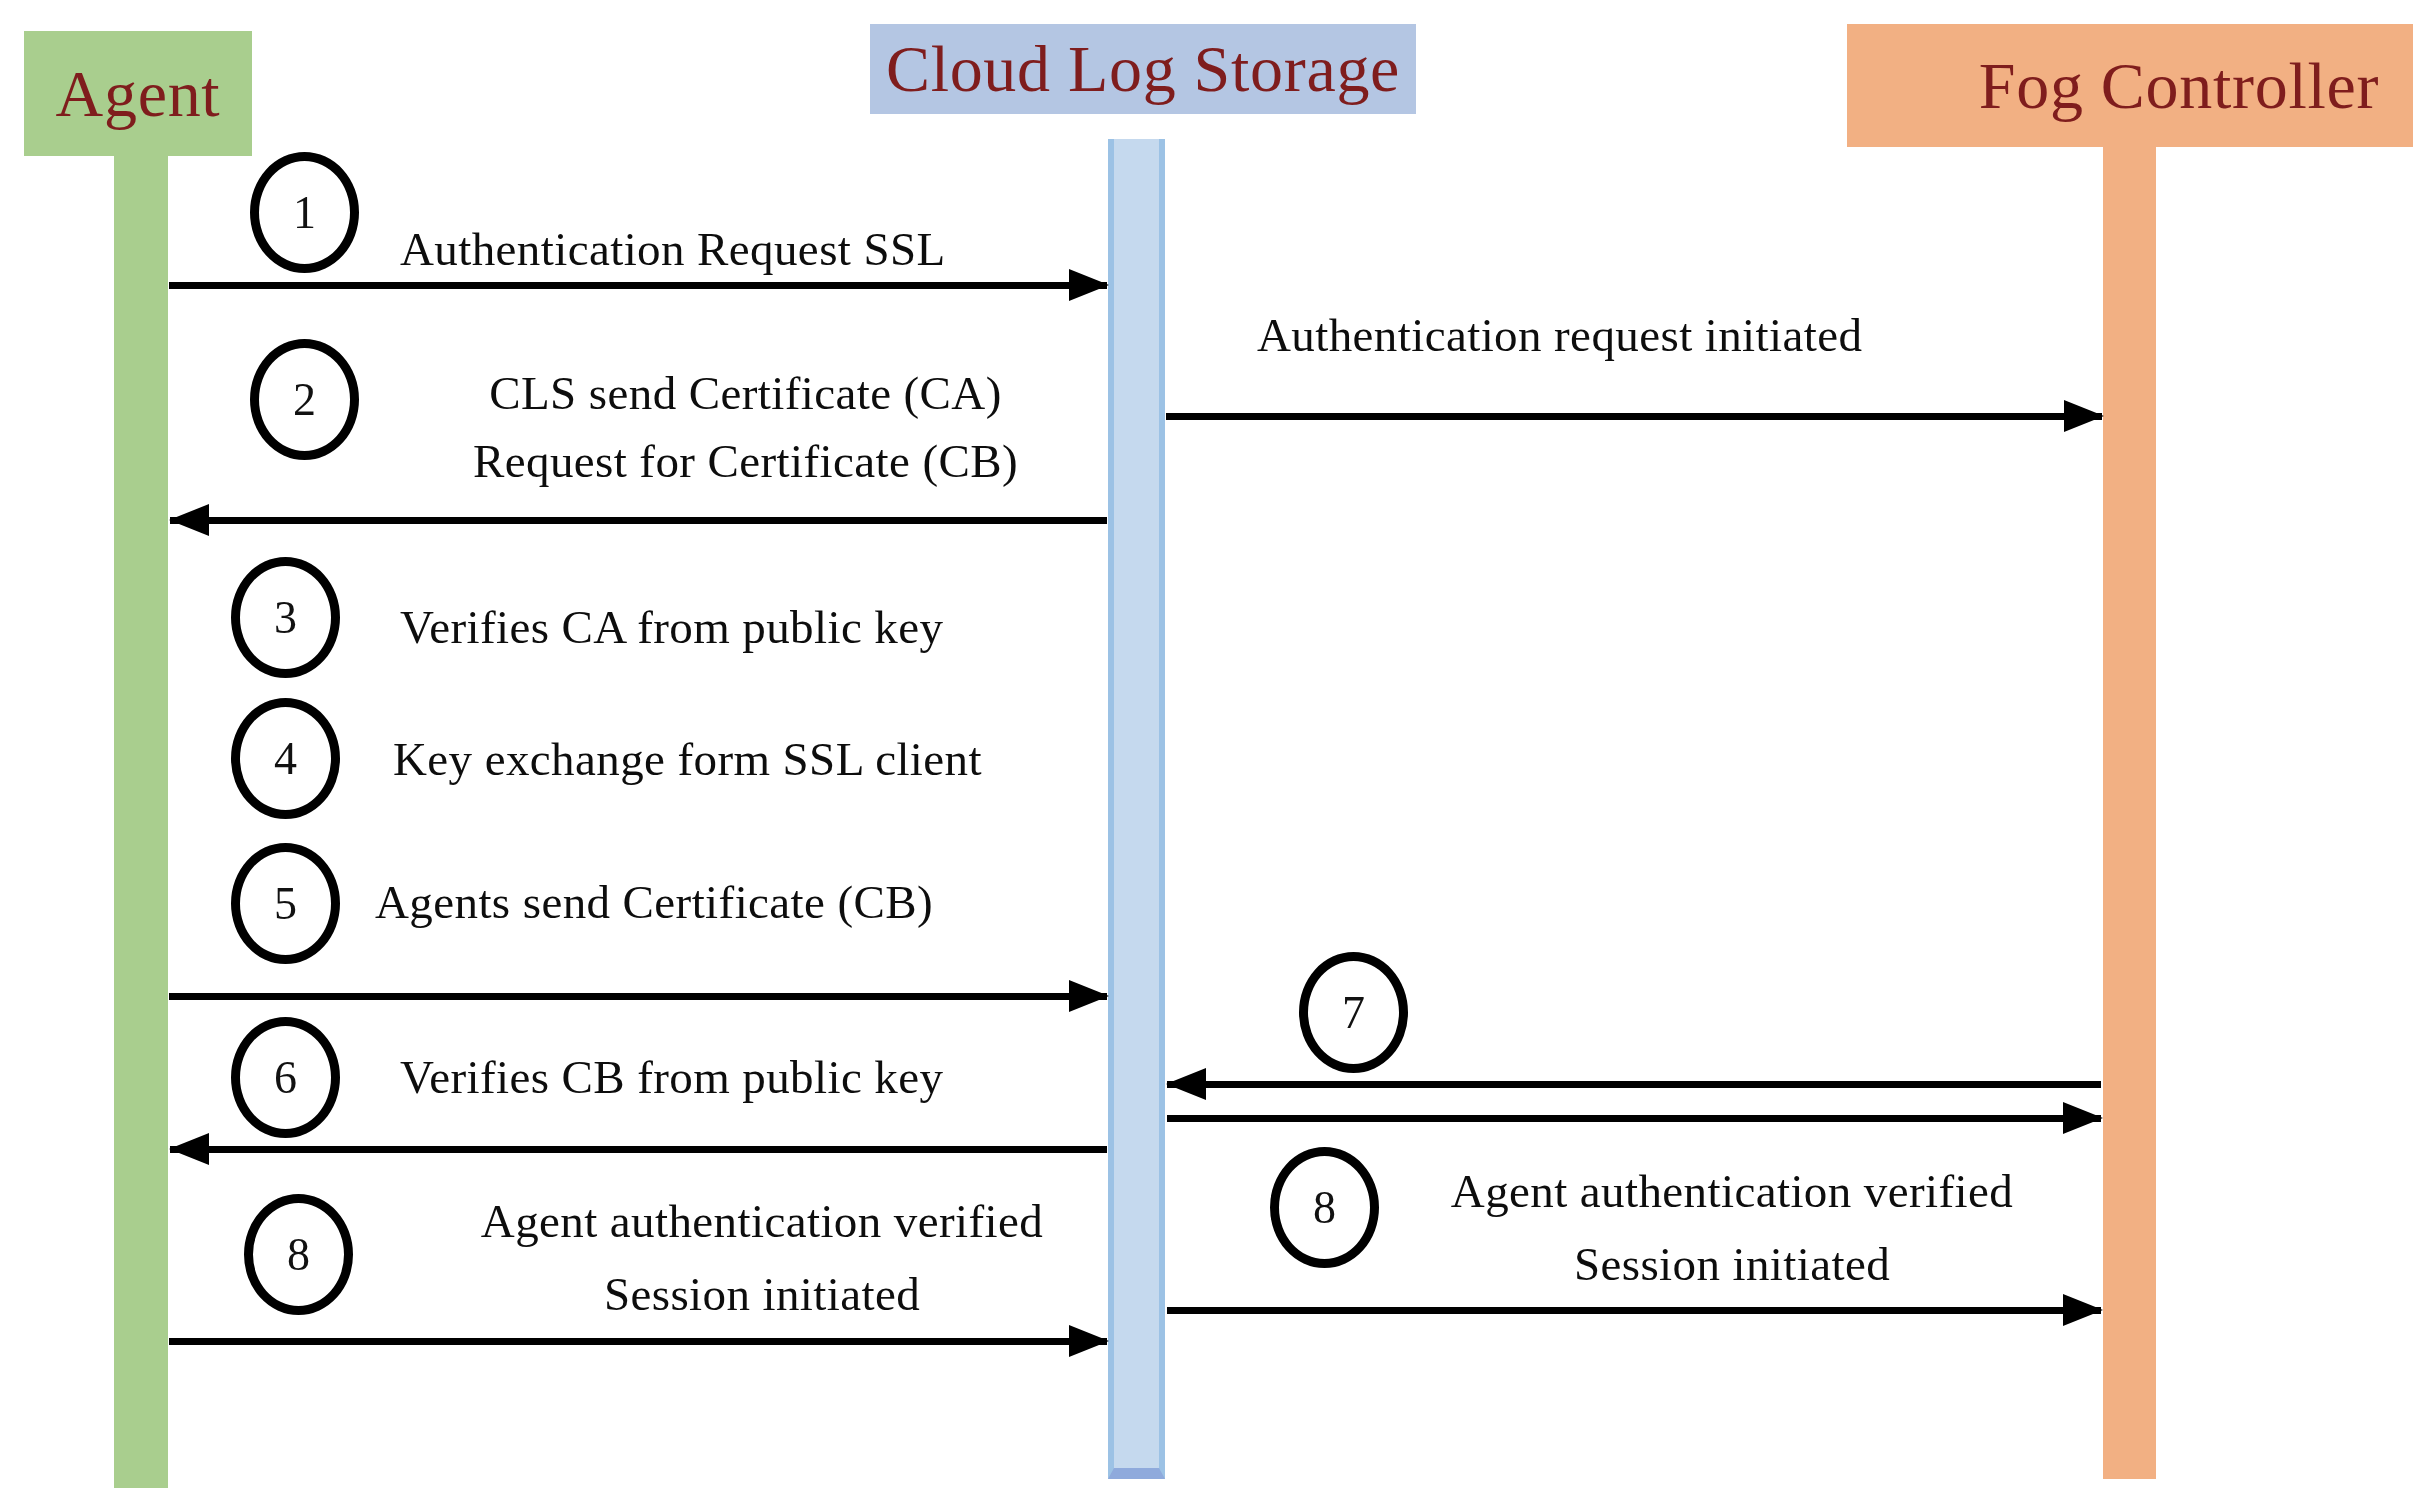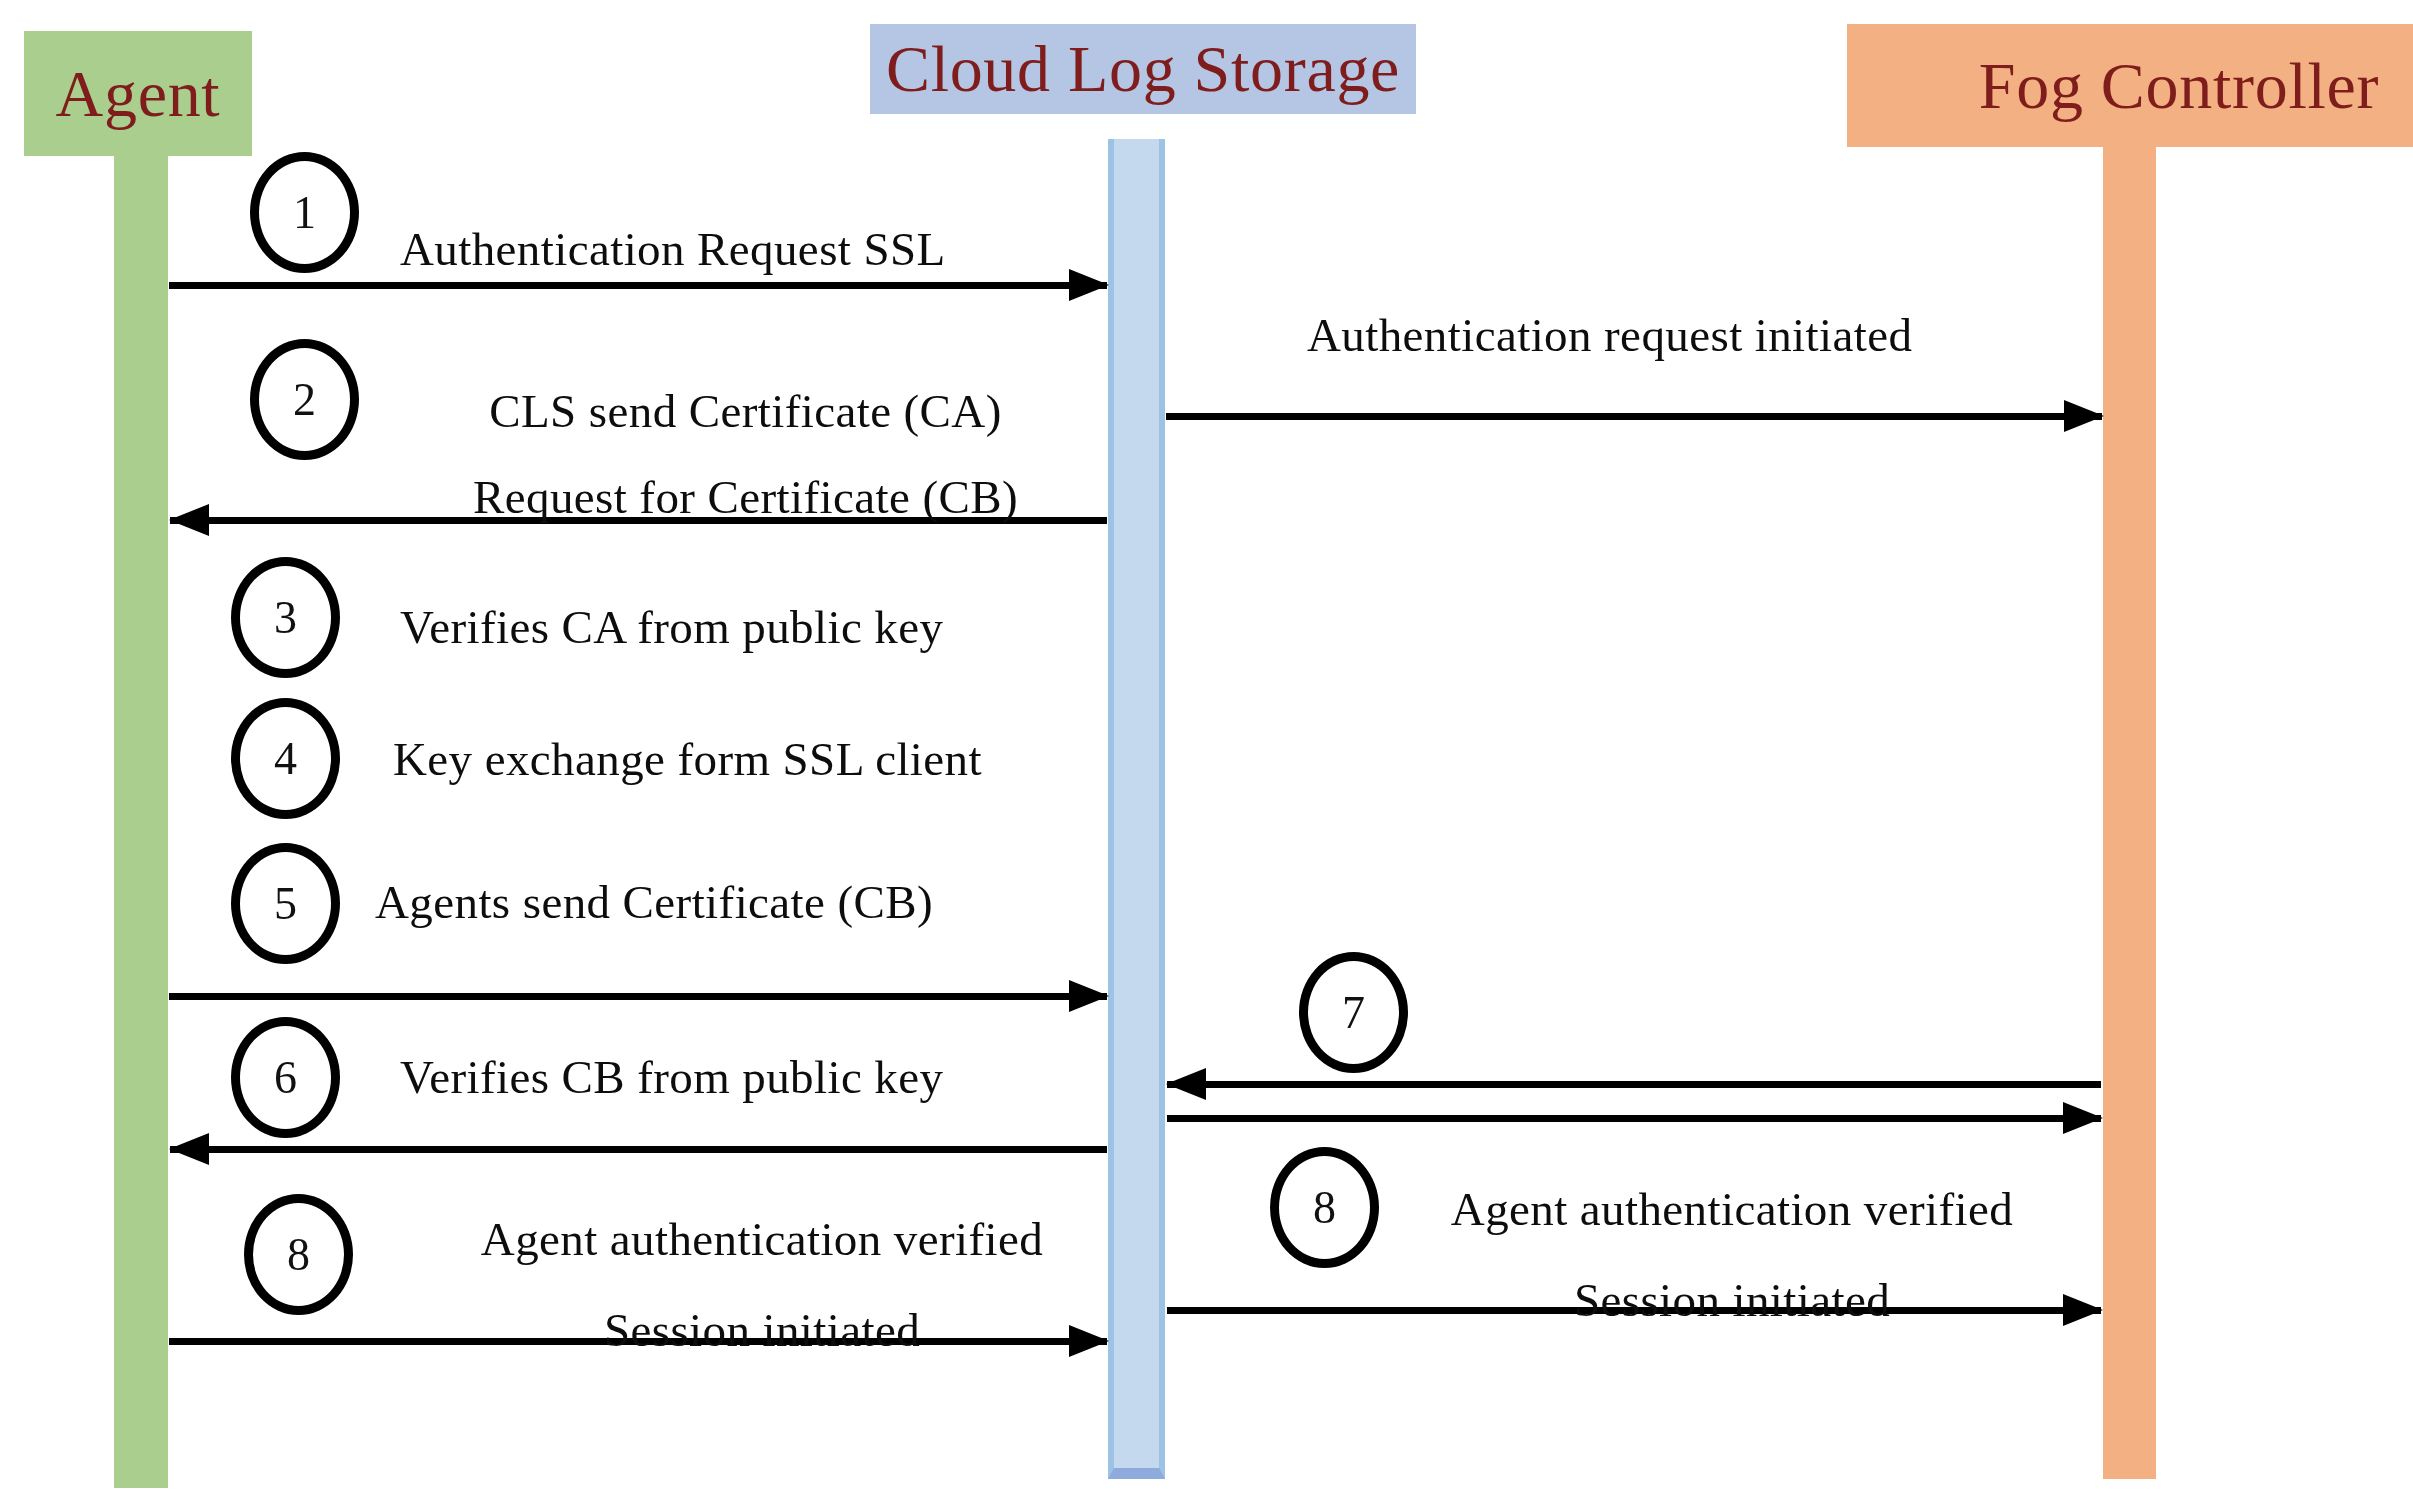--- a/index.html
+++ b/index.html
@@ -58,21 +58,21 @@
     font-size: 46px; color: #111;
   }
 
   
   .msg-text {
     position: absolute; z-index: 4;
     font-size: 47px; color: #0d0d0d; white-space: nowrap;
     letter-spacing: 0.4px;
   }
   .msg-text.two-line { text-align: center; white-space: normal; }
-  .msg-text.two-line span { display: block; margin-top: 18px; }
+  .msg-text.two-line span { display: block; }
   .lh92  span { line-height: 68px; }
   .lh100 span { line-height: 73px; }
 </style>
 </head>
 <body>
 
 <div class="stage">
 
   <div class="lifeline agent"></div>
   <div class="lifeline cls"></div>
@@ -89,21 +89,21 @@
   </div>
 
   <div class="step-circle" style="left:250px; top:152px;">
     <span>1</span>
   </div>
   <div class="msg-text" style="left:400px; top:186px;margin-top:36px;">Authentication Request SSL</div>
   <div class="arrow" style="left:169px; top:282px; width:938px;">
     <div class="head right"></div>
   </div>
 
-  <div class="msg-text" style="left:1307px; top:308px;">Authentication request initiated</div>
+  <div class="msg-text" style="left:1257px; top:308px;">Authentication request initiated</div>
   <div class="arrow" style="left:1166px; top:413px; width:936px;">
     <div class="head right"></div>
   </div>
 
   <div class="step-circle" style="left:250px; top:339px;">
     <span>2</span>
   </div>
   <div class="msg-text two-line lh92" style="left:382px; top:359px; width:727px;">
     <span>CLS send Certificate (CA)</span>
     <span>Request for Certificate (CB)</span>

